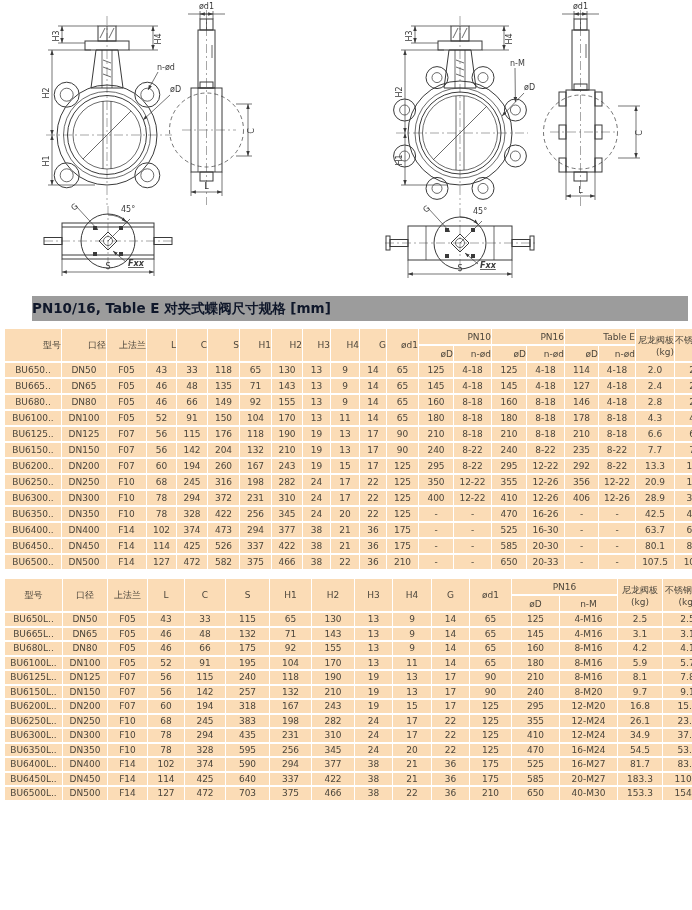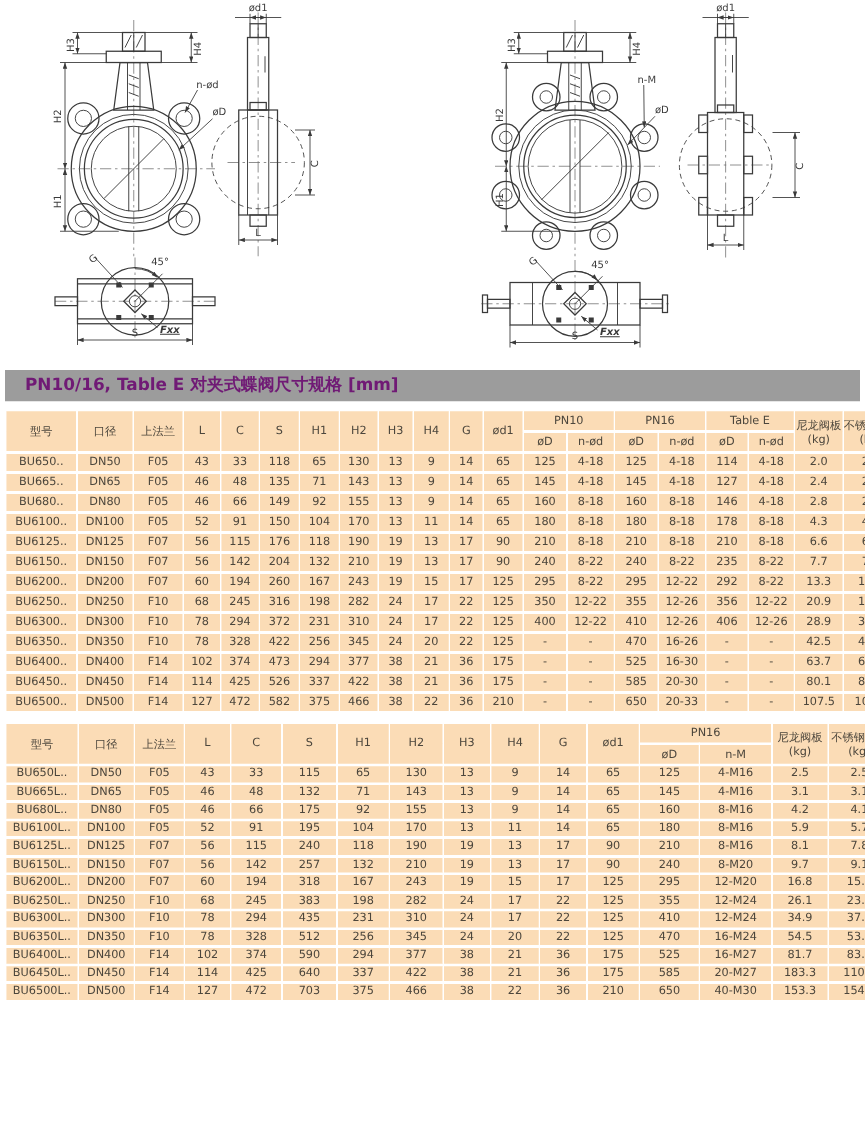--- a/index.html
+++ b/index.html
@@ -22,37 +22,37 @@
   .cl{stroke:#6b6b6b;stroke-width:0.6;stroke-dasharray:9 3 2 3;fill:none;}
   .dash{stroke:var(--line);stroke-width:0.7;stroke-dasharray:4 3;fill:none;}
   .dim{stroke:var(--line);stroke-width:0.7;fill:none;}
   .dlabel{fill:var(--line);font:8px "DejaVu Sans",sans-serif;}
   .dlabel.b{font-weight:bold;font-style:italic;}
   .fill{fill:var(--line);stroke:none;}
   .sectwrap{margin:0 4px;}
   .section-bar{
     background:var(--section-bar-bg);
     height:25px;line-height:25px;
-    padding-left:16px;margin-top:3px;
-    font-size:13.5px;font-weight:bold;color:#701a75;
+    margin-top:3px;
+    font-size:13.5px;font-weight:bold;color:#0f172a;margin-left:28px;
   }
   table{
     width:100%;border-collapse:collapse;table-layout:fixed;
     margin-top:6px;font-size:9px;color:var(--text);
   }
   th,td{
     background:var(--cell-bg);
     border-left:1px solid var(--grid);border-right:1px solid var(--grid);
     border-top:2px solid var(--grid);border-bottom:2px solid var(--grid);
     text-align:center;vertical-align:middle;
     padding:1px 0;font-weight:normal;overflow:hidden;white-space:nowrap;
   }
   #table1 td{height:16px;}
   #table2 td{height:14.5px;}
-  #table1 th{height:17px;}
+  #table1 th{height:17px;text-align:right;}
   #table2 th{height:17px;}
   td:first-child,th:first-child{text-align:center;}
 </style>
 </head>
 <body>
 
 <svg class="drawings" viewBox="0 0 692 293">
   <defs>
     <marker id="arr" markerWidth="7" markerHeight="6" refX="7" refY="2.5" orient="auto-start-reverse">
       <path d="M0,0L7,2.5L0,5Z" fill="#3a3a3a"></path>
@@ -847,21 +847,21 @@
           <td>12-M24</td>
           <td>34.9</td>
           <td>37.0</td>
         </tr>
         <tr>
           <td>BU6350L..</td>
           <td>DN350</td>
           <td>F10</td>
           <td>78</td>
           <td>328</td>
-          <td>512</td>
+          <td>595</td>
           <td>256</td>
           <td>345</td>
           <td>24</td>
           <td>20</td>
           <td>22</td>
           <td>125</td>
           <td>470</td>
           <td>16-M24</td>
           <td>54.5</td>
           <td>53.1</td>

